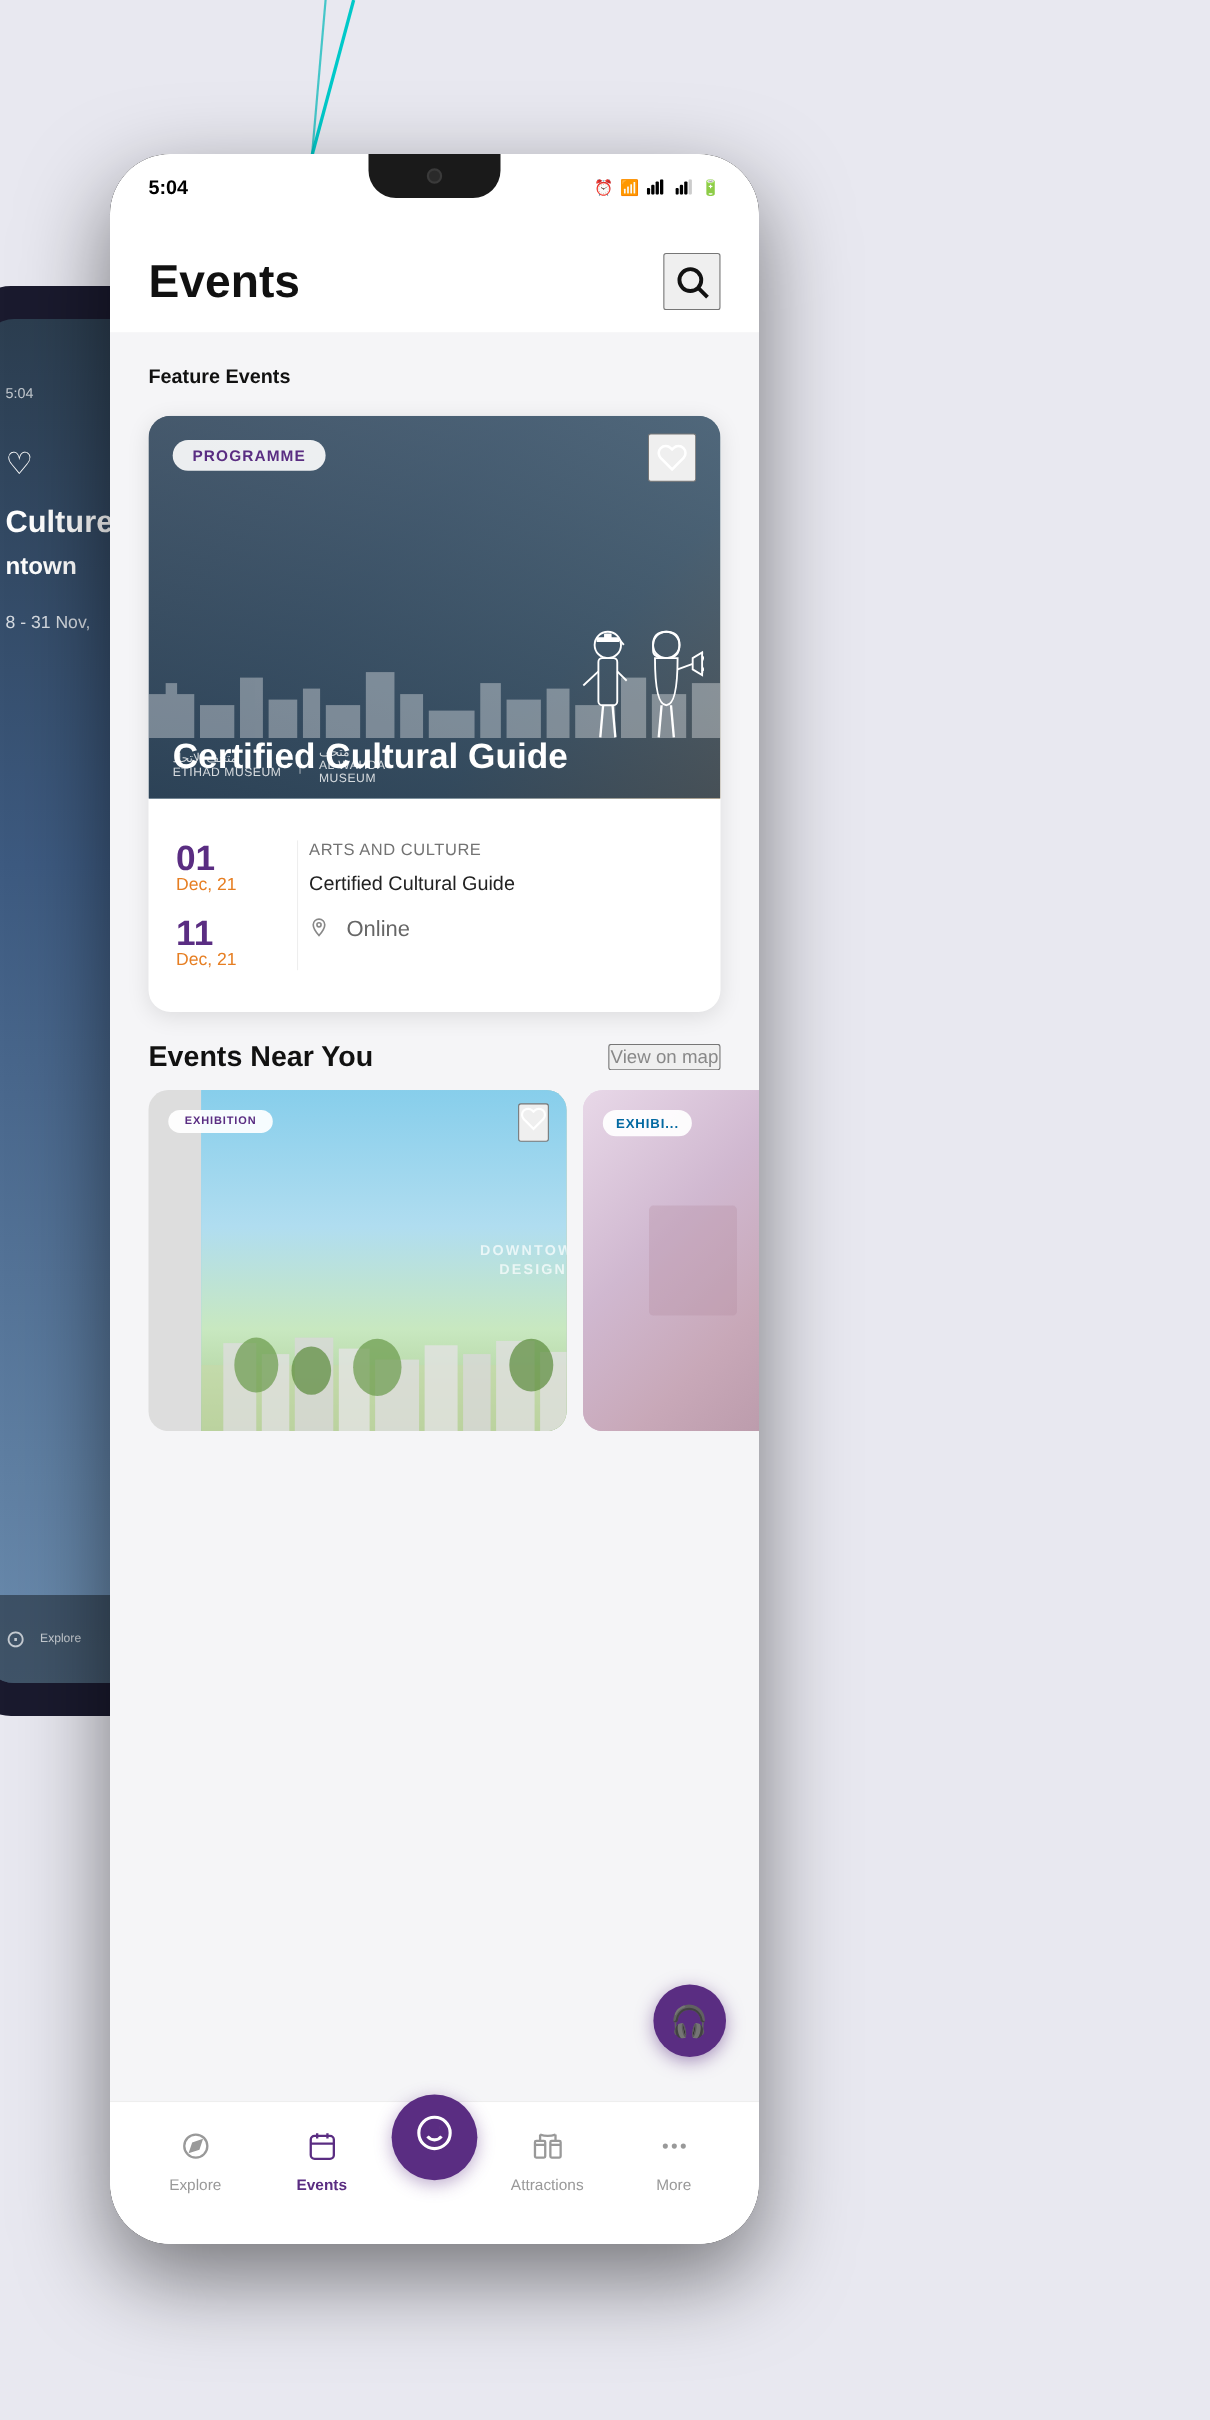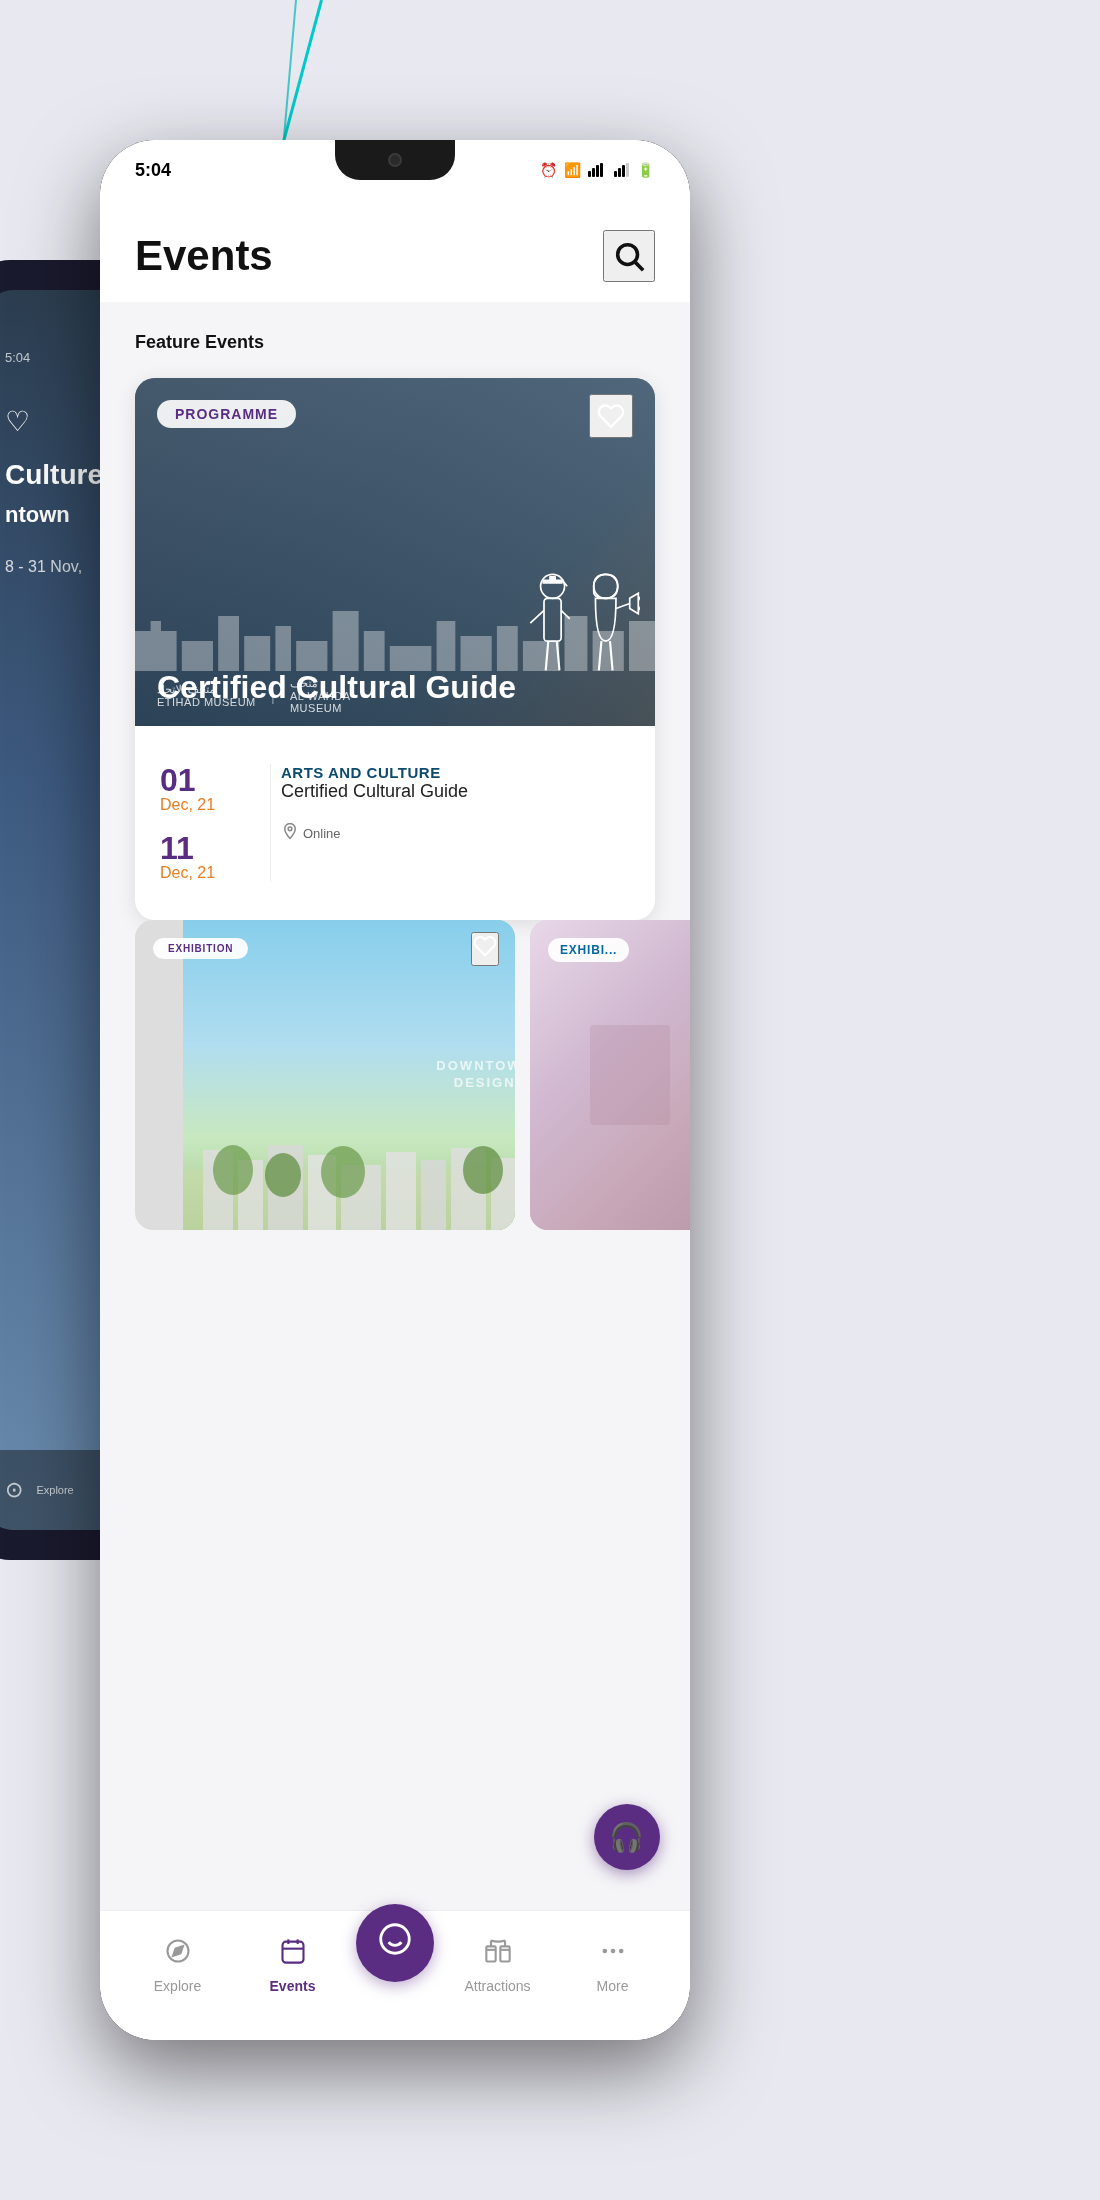--- a/index.html
+++ b/index.html
@@ -319,36 +319,37 @@
       color: #e67e22;
       font-weight: 500;
     }
     .card-details {
       flex: 1;
       padding-left: 10px;
       border-left: 1px solid #eee;
     }
     .card-category {
       font-size: 15px;
-      font-weight: 700;
-      color: #0c4a6e;
+      font-weight: 400;
+      color: #737373;
       letter-spacing: 0.5px;
+      margin-bottom: 12px;
     }
     .card-name {
       font-size: 18px;
       color: #222;
       margin-bottom: 20px;
       font-weight: 400;
     }
     .card-location {
       display: flex;
       align-items: center;
-      gap: 4px;
+      gap: 16px;
       color: #666;
-      font-size: 13px;
+      font-size: 20px;
     }
     .location-icon {
       font-size: 18px;
     }
 
     
     .near-you-header {
       display: flex;
       align-items: center;
       justify-content: space-between;
@@ -697,20 +698,24 @@
                   <path d="M12 2C8.13 2 5 5.13 5 9c0 5.25 7 13 7 13s7-7.75 7-13c0-3.87-3.13-7-7-7z"></path>
                   <circle cx="12" cy="9" r="2.5"></circle>
                 </svg>
               </span>
               <span>Online</span>
             </div>
           </div>
         </div>
       </div>
 
+      <div class="near-you-header">
+        <h2 class="near-you-title">Events Near You</h2>
+        <button class="view-map-btn">View on map</button>
+      </div>
 
       <div class="near-cards-row">
 
         <div class="near-card">
           <div class="near-card-image">
 
             <div style="position:absolute;inset:0;background:linear-gradient(180deg,#87CEEB 0%,#b0ddf0 40%,#c8e8c0 70%,#a8c890 100%);"></div>
 
             <svg style="position:absolute;bottom:0;left:0;right:0;width:100%;" height="120" viewBox="0 0 380 120" preserveAspectRatio="none">
               <rect x="0" y="60" width="380" height="60" fill="#c8d8a8" opacity="0.6"></rect>

